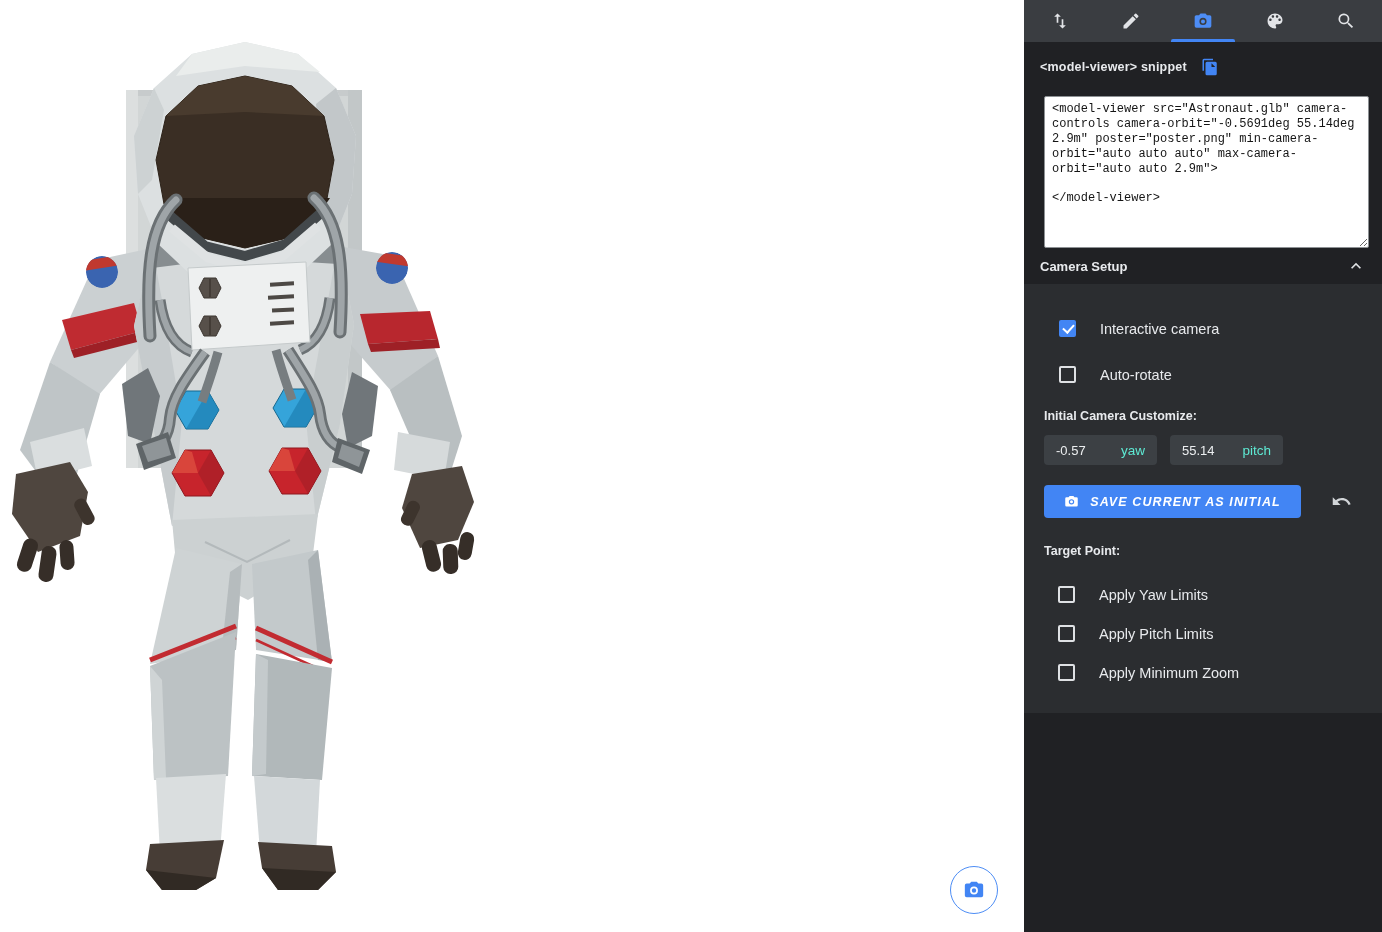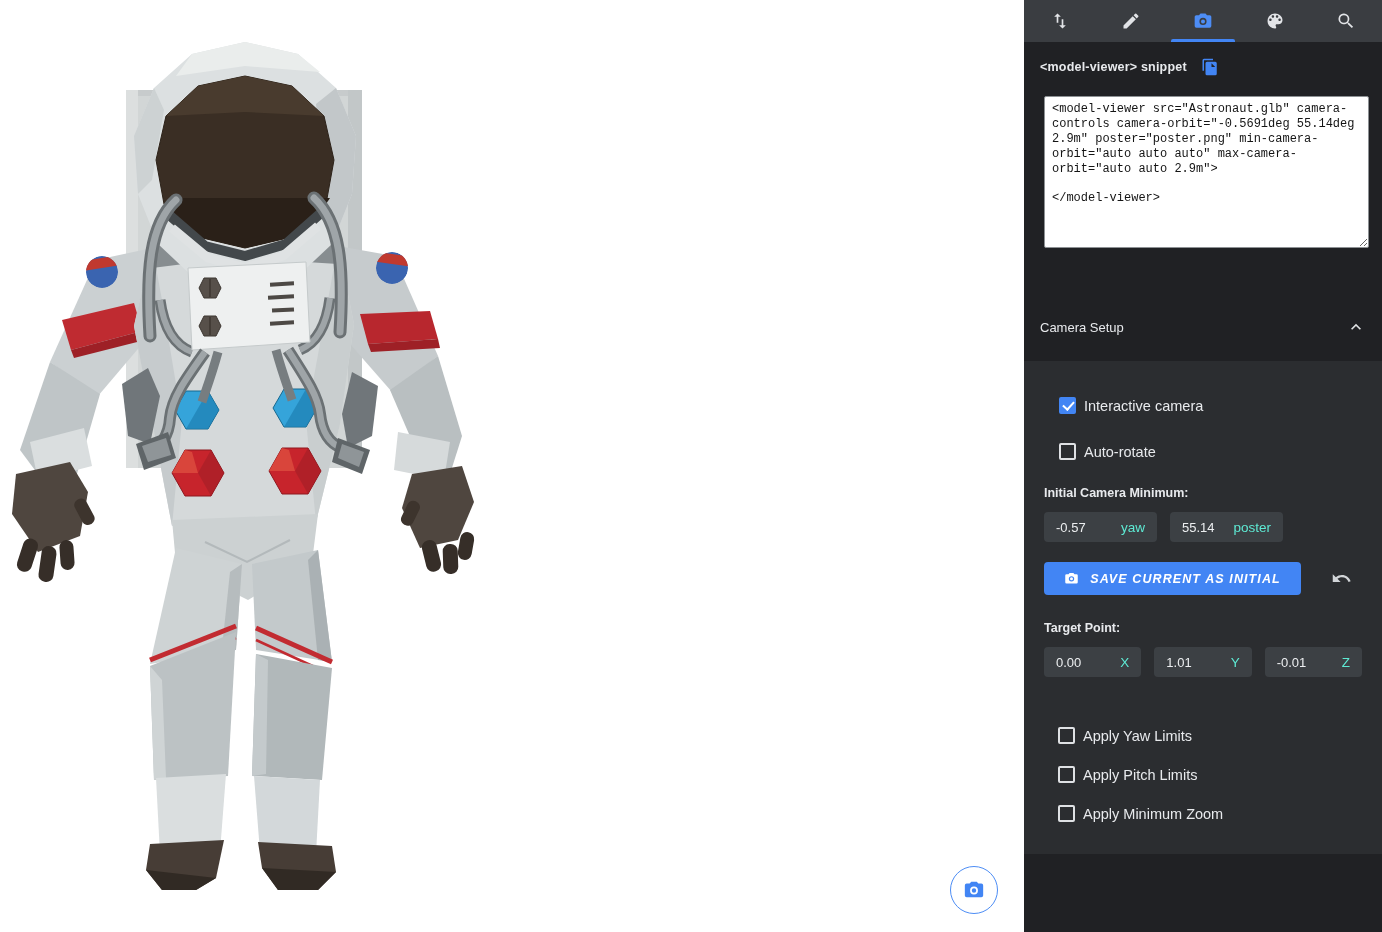--- a/index.html
+++ b/index.html
@@ -35,28 +35,28 @@
 
   textarea.snippet{
     margin:8px 13px 0 20px;width:325px;height:152px;box-sizing:border-box;
     background:#fff;color:#141414;border:1px solid #8d9194;border-radius:2px;
     font-family:"Liberation Mono","DejaVu Sans Mono",monospace;font-size:12px;line-height:1.24;
     padding:5px 7px;resize:both;outline:none;
   }
 
   .section-header{
     height:36px;display:flex;align-items:center;justify-content:space-between;
-    padding:16px 16px;font-size:13px;font-weight:400;flex:none;cursor:pointer;margin-top:45px;
+    padding:0 16px;font-size:13px;font-weight:700;flex:none;cursor:pointer;
   }
   .section-header:first-of-type{margin-top:26px;}
   .section-header svg{width:20px;height:20px;fill:#dfe1e4;}
   .section-content{background:#2b2d30;padding:0 20px;flex:none;}
   .section-content.limits{padding:28px 20px 32px 19px;}
 
-  .cb-row{display:flex;align-items:center;gap:8px;margin-left:15px;}
+  .cb-row{display:flex;align-items:center;gap:24px;margin-left:15px;}
   .cam .cb-row.first{padding-top:36px;}
   .cam .cb-row.second{margin-top:29px;}
   .limits .cb-row + .cb-row{margin-top:22px;}
   .checkbox{
     width:17px;height:17px;border:2px solid #dfe1e4;border-radius:2px;flex:none;
     position:relative;cursor:pointer;background:transparent;box-sizing:border-box;
   }
   .checkbox.checked{background:#4285f4;border-color:#4285f4;}
   .checkbox.checked::after{
     content:'';position:absolute;left:4px;top:0px;width:5px;height:9px;
@@ -287,61 +287,47 @@
     <div class="section-content cam">
       <div class="cb-row first">
         <span class="checkbox checked"></span>
         <span class="cb-label">Interactive camera</span>
       </div>
       <div class="cb-row second">
         <span class="checkbox"></span>
         <span class="cb-label">Auto-rotate</span>
       </div>
 
-      <div class="field-label">Initial Camera Minimum:</div>
+      <div class="field-label">Initial Camera Customize:</div>
       <div class="num-row">
         <div class="num-field half">
           <span class="num-value">-0.57</span>
           <span class="num-unit">yaw</span>
         </div>
         <div class="num-field half">
           <span class="num-value">55.14</span>
-          <span class="num-unit">poster</span>
+          <span class="num-unit">pitch</span>
         </div>
       </div>
 
       <div class="save-row">
         <button class="save-btn">
           <svg viewBox="0 0 24 24">
               <path fill-rule="evenodd" d="M9 3 7.2 5H4a2 2 0 0 0-2 2v11a2 2 0 0 0 2 2h16a2 2 0 0 0 2-2V7a2 2 0 0 0-2-2h-3.2L15 3H9zm3 5.2a4.3 4.3 0 1 1 0 8.6 4.3 4.3 0 0 1 0-8.6zm0 1.9a2.4 2.4 0 1 0 0 4.8 2.4 2.4 0 0 0 0-4.8z"></path>
             </svg>
           <span>SAVE CURRENT AS INITIAL</span>
         </button>
         <button class="undo-btn">
           <svg viewBox="0 0 24 24">
               <path d="M12.5 8c-2.65 0-5.05.99-6.9 2.6L2 7v9h9l-3.62-3.62c1.39-1.16 3.16-1.88 5.12-1.88 3.54 0 6.55 2.31 7.6 5.5l2.37-.78C21.08 11.03 17.15 8 12.5 8z"></path>
             </svg>
         </button>
       </div>
 
       <div class="field-label">Target Point:</div>
-      <div class="num-row target-row">
-        <div class="num-field third">
-          <span class="num-value">0.00</span>
-          <span class="num-unit">X</span>
-        </div>
-        <div class="num-field third">
-          <span class="num-value">1.01</span>
-          <span class="num-unit">Y</span>
-        </div>
-        <div class="num-field third">
-          <span class="num-value">-0.01</span>
-          <span class="num-unit">Z</span>
-        </div>
-      </div>
     </div>
 
 
     <div class="section-content limits">
       <div class="cb-row">
         <span class="checkbox"></span>
         <span class="cb-label">Apply Yaw Limits</span>
       </div>
       <div class="cb-row">
         <span class="checkbox"></span>

